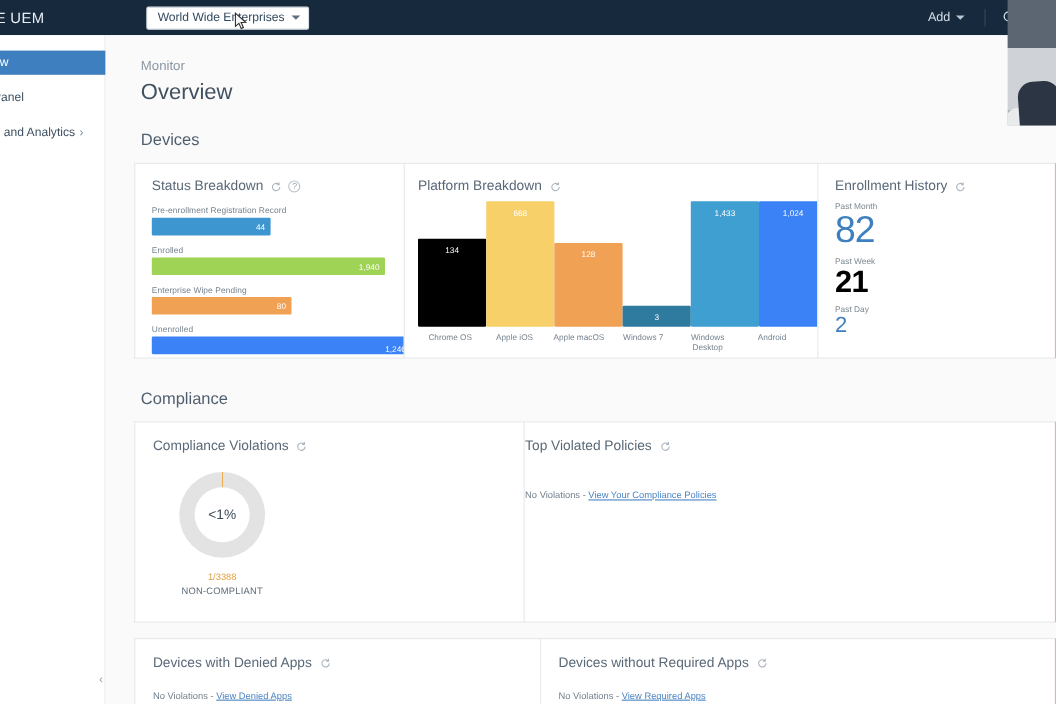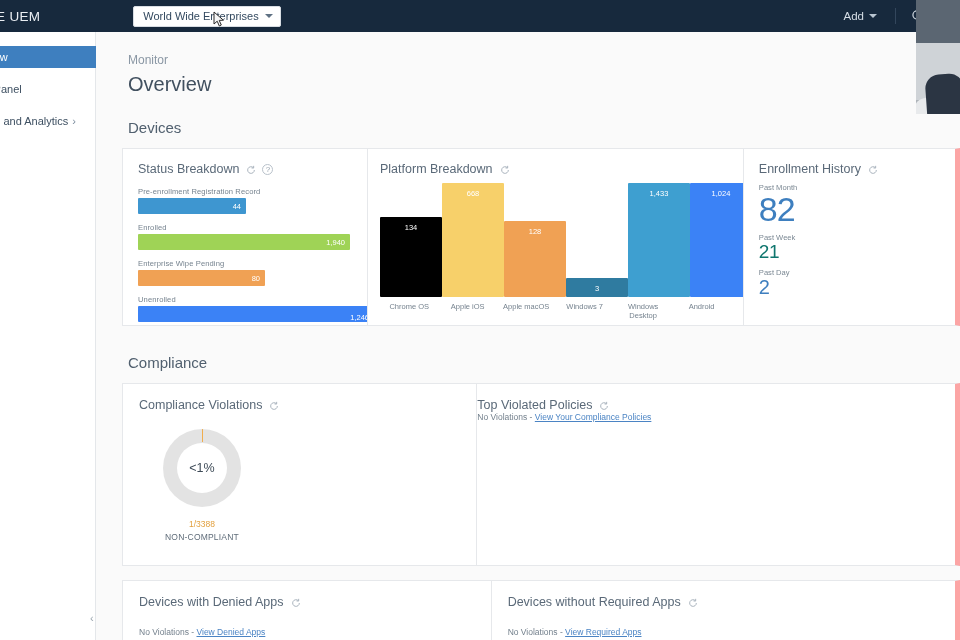--- a/index.html
+++ b/index.html
@@ -74,21 +74,21 @@
   .crumb { font-size: 12px; color: #8a97a4; margin: 21px 0 0 32px; }
   .page-title { font-size: 20px; color: #41505f; font-weight: normal; margin: 6px 0 0 32px; }
   .section-title { font-size: 15px; color: #51606f; font-weight: normal; margin: 23px 0 12px 32px; }
   .section-title.second { margin-top: 28px; }
 
   .cards { display: flex; margin-left: 26px; }
   .card {
     background: #ffffff; border: 1px solid #e6e8eb; border-right: none;
     position: relative;
   }
-  .card:last-child { border-right: 5px solid #fca5a5; }
+  .card:last-child { border-right: 1px solid #fca5a5; }
   .card-title {
     font-size: 12.5px; color: #5a6978; font-weight: normal;
     display: flex; align-items: center; gap: 7px;
   }
   .refresh {
     display: inline-block; width: 9px; height: 9px; color: #a9b3bd; font-size: 10px; line-height: 9px;
   }
   .helpcircle {
     width: 11px; height: 11px; border: 1px solid #b9c2cb; border-radius: 50%;
     font-size: 8px; color: #97a2ad; text-align: center; line-height: 10px;
@@ -116,21 +116,21 @@
   .pbar .pval { position: absolute; top: 6px; left: 0; right: 0; text-align: center;
                 font-size: 7.5px; color: #ffffff; }
   .plat-labels { position: absolute; left: 0; right: 0; bottom: 0; height: 20px;
                  display: flex; justify-content: space-around; }
   .plat-labels span { width: 62px; text-align: center; font-size: 7.5px; color: #76838f; padding-top: 5px; }
 
   
   #card-enroll { width: 240px; height: 178px; padding: 13px 15px 0 15px; }
   .enr-label { font-size: 7.6px; color: #7b8893; margin-top: 7px; }
   .enr-big { font-size: 34px; color: #3e7fbf; font-weight: normal; line-height: 1; letter-spacing: -1px; }
-  .enr-mid { font-size: 19px; color: #0f766e; font-weight: normal; line-height: 1; letter-spacing: -.5px; }
+  .enr-mid { font-size: 28px; color: #000000; font-weight: bold; line-height: 1; letter-spacing: -.5px; }
   .enr-sm  { font-size: 20px; color: #3e7fbf; font-weight: normal; line-height: 1; }
 
   
   #card-violations { width: 365px; height: 183px; padding: 14px 16px 0 16px; }
   #card-policies  { width: 499px; height: 183px; padding: 14px 16px 0 0; }
   #card-denied    { width: 380px; height: 70px; padding: 14px 16px 0 16px; }
   #card-required  { width: 484px; height: 70px; padding: 14px 16px 0 16px; }
   .cards.compliance { margin-left: 26px; }
   .cards.bottom { margin-left: 26px; margin-top: 14px; }
 
@@ -141,21 +141,21 @@
     display: flex; align-items: center; justify-content: center;
   }
   .donut-hole {
     width: 50px; height: 50px; border-radius: 50%; background: #ffffff;
     display: flex; align-items: center; justify-content: center;
     font-size: 12.5px; color: #3d4a57;
   }
   .donut-ratio { font-size: 8.5px; color: #e2a03f; margin-top: 12px; }
   .donut-sub   { font-size: 8.5px; color: #5f6c79; margin-top: 3px; letter-spacing: .2px; }
 
-  .noviol { font-size: 8.5px; color: #74818d; }
+  .noviol { font-size: 8.5px; color: #74818d; margin-top: 33px; }
   .noviol.tight { margin-top: 18px; }
   .noviol a { color: #4b84c4; text-decoration: underline; }
 
   
   .webcam {
     position: absolute; right: 0; top: 0; width: 44px; height: 114px;
     background: linear-gradient(#5b6672 0%, #5b6672 38%, #cfd3d7 38%, #cfd3d7 100%);
     overflow: hidden;
   }
   .webcam .person {

